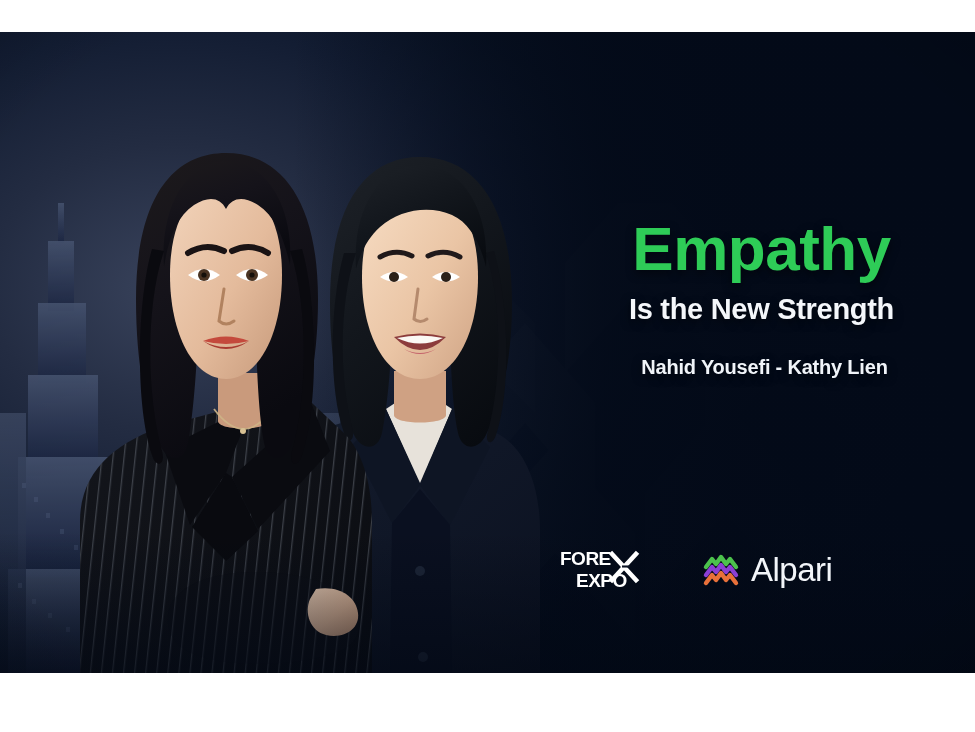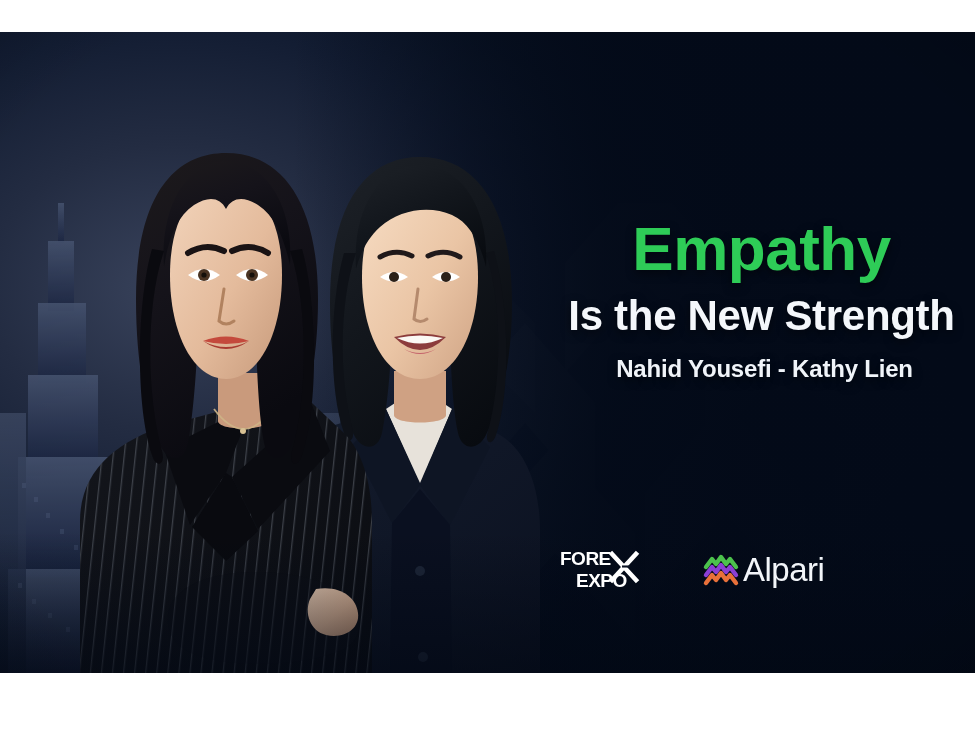--- a/index.html
+++ b/index.html
@@ -98,35 +98,35 @@
     color: #2ecc57;
     text-shadow: 0 3px 10px rgba(0,0,0,.55);
     white-space: nowrap;
   }
 
   .title-sub {
     position: absolute;
     left: -6px; right: 6px;
     top: 263px;
     text-align: center;
-    font-size: 42px;
+    font-size: 29px;
     line-height: 1;
     font-weight: 700;
     letter-spacing: -0.3px;
     color: #f4f7fb;
     text-shadow: 0 3px 10px rgba(0,0,0,.55);
     white-space: nowrap;
   }
 
   .speaker-names {
     position: absolute;
     left: -2px; right: 4px;
     top: 325px;
     text-align: center;
-    font-size: 24px;
+    font-size: 20px;
     line-height: 1;
     font-weight: 700;
     letter-spacing: -0.2px;
     color: #f0f4f9;
     text-shadow: 0 3px 10px rgba(0,0,0,.55);
     white-space: nowrap;
   }
 
   
   .logo-row {
@@ -138,21 +138,21 @@
     align-items: center;
     justify-content: flex-start;
     gap: 44px;
   }
 
   .forex-expo-logo { width: 98px; height: 46px; display: block; }
 
   .alpari-logo {
     display: flex;
     align-items: center;
-    gap: 3px;
+    gap: 11px;
   }
   .alpari-mark { width: 38px; height: 38px; display: block; }
   .alpari-word {
     font-size: 33px;
     line-height: 1;
     font-weight: 400;
     color: #f2f5f9;
     letter-spacing: -0.5px;
   }
 </style>

